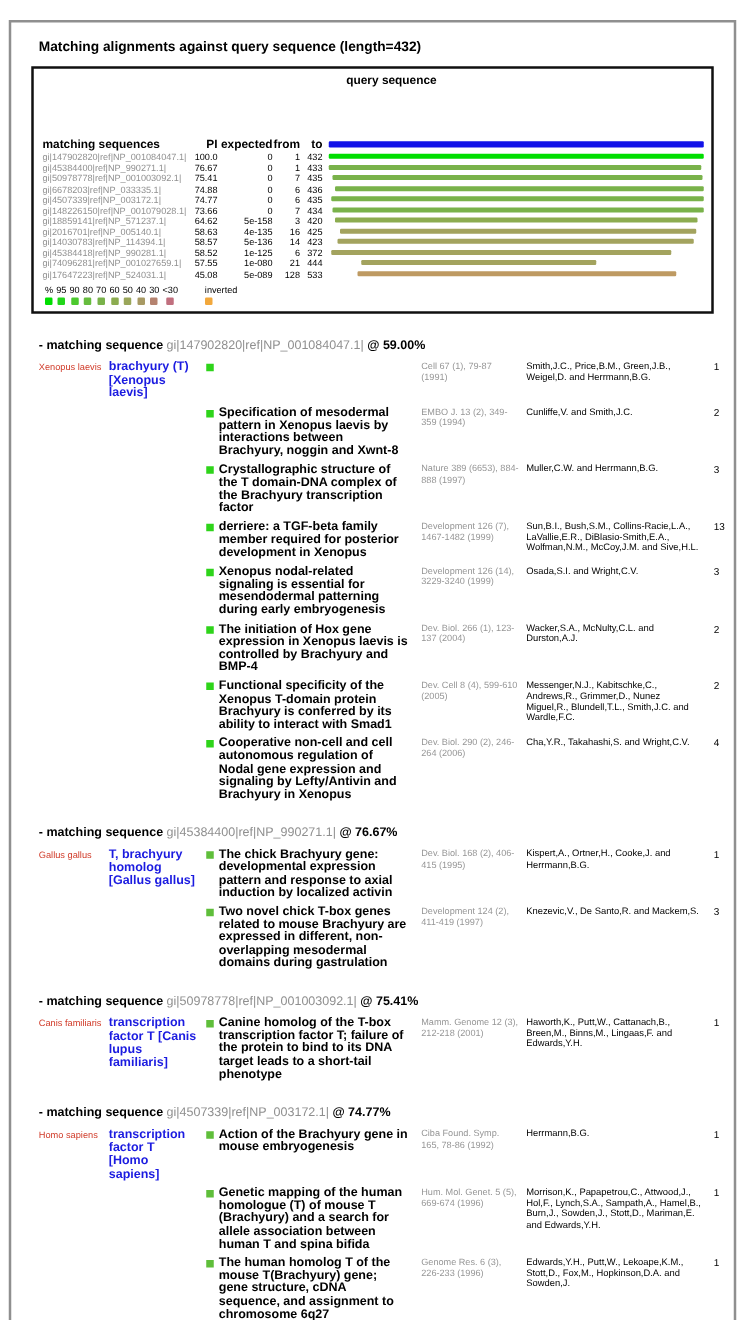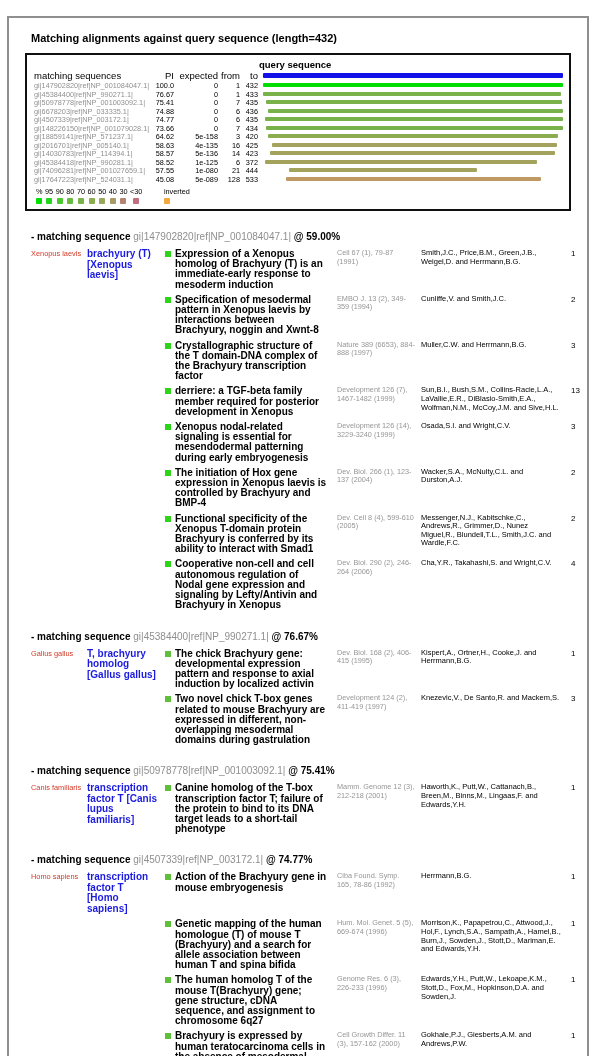--- a/index.html
+++ b/index.html
@@ -3,22 +3,22 @@
 <meta charset="utf-8">
 <style>
   html,body{margin:0;padding:0;background:#fff;}
   body{width:600px;height:1056px;position:relative;font-family:"Liberation Sans","DejaVu Sans",sans-serif;color:#000;overflow:hidden;}
   .frame{position:absolute;left:7px;top:16px;width:582px;height:1042px;border:2px solid #8f8f8f;box-sizing:border-box;background:#fff;padding:6px 10px 0 16px;overflow:hidden;}
   .main-title{font-size:11px;font-weight:bold;margin:8px 0 0 6px;letter-spacing:0;}
   
   .abox{margin-top:9px;width:546px;border:2px solid #101010;box-sizing:border-box;padding:3px 6px 5px 7px;}
   .arow,.ahead,.alabel{display:grid;grid-template-columns:112px 28px 44px 22px 18px 1fr;align-items:center;}
   .alabel{height:12px;}
-  .alabel .qlab{grid-column:6;margin-left:1px;font-size:9.5px;font-weight:bold;}
-  .ahead{height:11px;font-size:9.5px;font-weight:normal;}
+  .alabel .qlab{grid-column:6;margin-left:19px;font-size:9.5px;font-weight:bold;}
+  .ahead{height:11px;font-size:9.5px;font-weight:bold;margin-top:40px;}
   .ahead .h-id{white-space:nowrap;}
   .num{text-align:right;}
   .arow{height:8.5px;font-size:7.3px;}
   .arow .c-id{color:#909090;white-space:nowrap;overflow:visible;}
   .track{position:relative;height:100%;margin-left:5px;}
   .qbar{position:absolute;top:3px;left:0;width:100%;height:5px;border-radius:1px;}
   .bar{position:absolute;top:2px;height:4px;border-radius:1px;}
   .legend{margin-top:5px;margin-left:2px;display:flex;align-items:flex-start;}
   .leg-item{display:flex;flex-direction:column;align-items:center;margin-right:2.5px;font-size:7.3px;line-height:8px;}
   .leg-sq{width:6px;height:6px;margin-top:2px;border-radius:1px;}
@@ -232,21 +232,20 @@
   </div>
 
   <div id="sections">
       <div class="section">
         <div class="shead"><span class="sbold">- matching sequence</span> <span class="sid">gi|147902820|ref|NP_001084047.1|</span> <span class="sbold">@ 59.00%</span></div>
         <div class="sgrid">
           <div class="org">Xenopus laevis</div>
           <div class="gene">brachyury (T) [Xenopus laevis]</div>
           <div class="entry"><div class="e-title">
               <span class="bullet" style="background: rgb(46, 212, 26);"></span>
-              <span class="t-text">Expression of a Xenopus homolog of Brachyury (T) is an immediate-early response to mesoderm induction</span>
             </div><div class="e-journal">Cell 67 (1), 79-87 (1991)</div><div class="e-authors">Smith,J.C., Price,B.M., Green,J.B., Weigel,D. and Herrmann,B.G.</div><div class="e-count">1</div></div>
           <div class="entry"><div class="e-title">
               <span class="bullet" style="background: rgb(46, 212, 26);"></span>
               <span class="t-text">Specification of mesodermal pattern in Xenopus laevis by interactions between Brachyury, noggin and Xwnt-8</span>
             </div><div class="e-journal">EMBO J. 13 (2), 349-359 (1994)</div><div class="e-authors">Cunliffe,V. and Smith,J.C.</div><div class="e-count">2</div></div>
           <div class="entry"><div class="e-title">
               <span class="bullet" style="background: rgb(46, 212, 26);"></span>
               <span class="t-text">Crystallographic structure of the T domain-DNA complex of the Brachyury transcription factor</span>
             </div><div class="e-journal">Nature 389 (6653), 884-888 (1997)</div><div class="e-authors">Muller,C.W. and Herrmann,B.G.</div><div class="e-count">3</div></div>
           <div class="entry"><div class="e-title">

